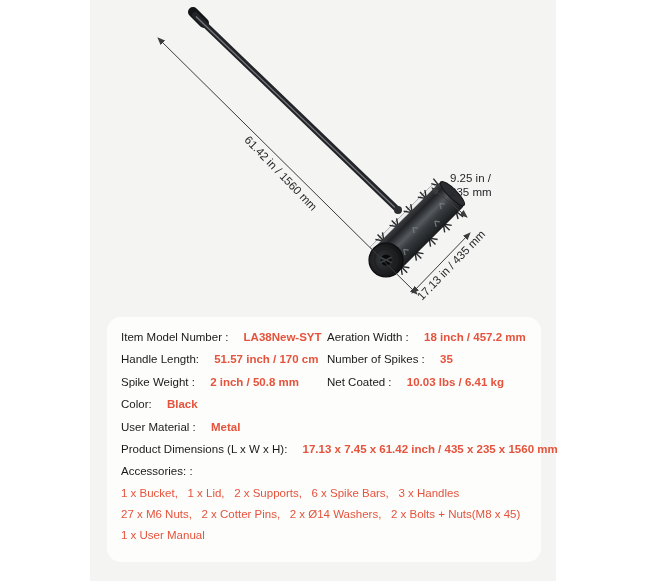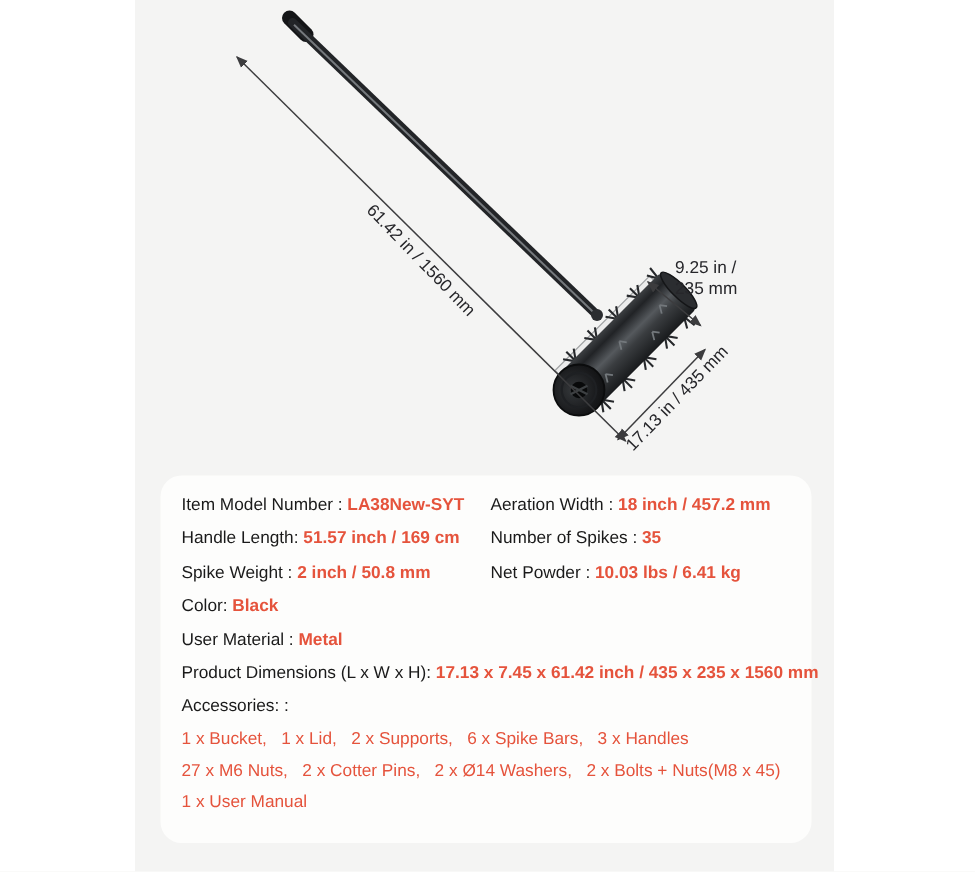--- a/index.html
+++ b/index.html
@@ -13,21 +13,21 @@
   .panel{
     position:absolute;left:17px;top:317px;width:434px;height:245px;
     background:#fdfdfc;border-radius:14px;box-sizing:border-box;
     padding:9px 13px 0 14px;font-size:11.5px;
   }
   .cols{display:flex;}
   .col-left{width:206px;}
   .col-right{flex:1;}
   .row{line-height:22.4px;white-space:pre;}
   .lbl{color:#1a1a1a;}
-  .val{color:#e5533c;font-weight:bold;}
+  .val{color:#e5533c;font-weight:bold;margin-left:12px;}
   .acc-line{line-height:21.2px;white-space:pre;color:#e5533c;font-weight:normal;}
   .dim-text{font-size:11.5px;fill:#26262a;}
 </style>
 </head>
 <body>
 
 <div class="stage">
 
   <svg class="illus" viewBox="0 0 466 316">
     <defs>
@@ -101,29 +101,29 @@
     <text class="dim-text" x="360" y="196">235 mm</text>
 
     <line x1="322" y1="293" x2="380" y2="233" stroke="#3c3c3e" stroke-width="1" marker-start="url(#ah)" marker-end="url(#ah)"></line>
     <text class="dim-text" transform="translate(364,268) rotate(-46)" text-anchor="middle">17.13 in / 435 mm</text>
   </svg>
 
   <div class="panel">
     <div class="cols">
       <div class="col-left">
         <div class="row"><span class="lbl">Item Model Number :</span> <span class="val">LA38New-SYT</span></div>
-        <div class="row"><span class="lbl">Handle Length:</span> <span class="val">51.57 inch / 169 cm</span></div>
+        <div class="row"><span class="lbl">Handle Length:</span> <span class="val">51.57 inch / 170 cm</span></div>
         <div class="row"><span class="lbl">Spike Weight :</span> <span class="val">2 inch / 50.8 mm</span></div>
         <div class="row"><span class="lbl">Color:</span> <span class="val">Black</span></div>
         <div class="row"><span class="lbl">User Material :</span> <span class="val">Metal</span></div>
       </div>
       <div class="col-right">
         <div class="row"><span class="lbl">Aeration Width :</span> <span class="val">18 inch / 457.2 mm</span></div>
         <div class="row"><span class="lbl">Number of Spikes :</span> <span class="val">35</span></div>
-        <div class="row"><span class="lbl">Net Powder :</span> <span class="val">10.03 lbs / 6.41 kg</span></div>
+        <div class="row"><span class="lbl">Net Coated :</span> <span class="val">10.03 lbs / 6.41 kg</span></div>
       </div>
     </div>
     <div class="row"><span class="lbl">Product Dimensions (L x W x H):</span> <span class="val">17.13 x 7.45 x 61.42 inch / 435 x 235 x 1560 mm</span></div>
     <div class="row"><span class="lbl">Accessories: :</span></div>
     <div class="acc-line">1 x Bucket,   1 x Lid,   2 x Supports,   6 x Spike Bars,   3 x Handles</div>
     <div class="acc-line">27 x M6 Nuts,   2 x Cotter Pins,   2 x Ø14 Washers,   2 x Bolts + Nuts(M8 x 45)</div>
     <div class="acc-line">1 x User Manual</div>
   </div>
 </div>
 

